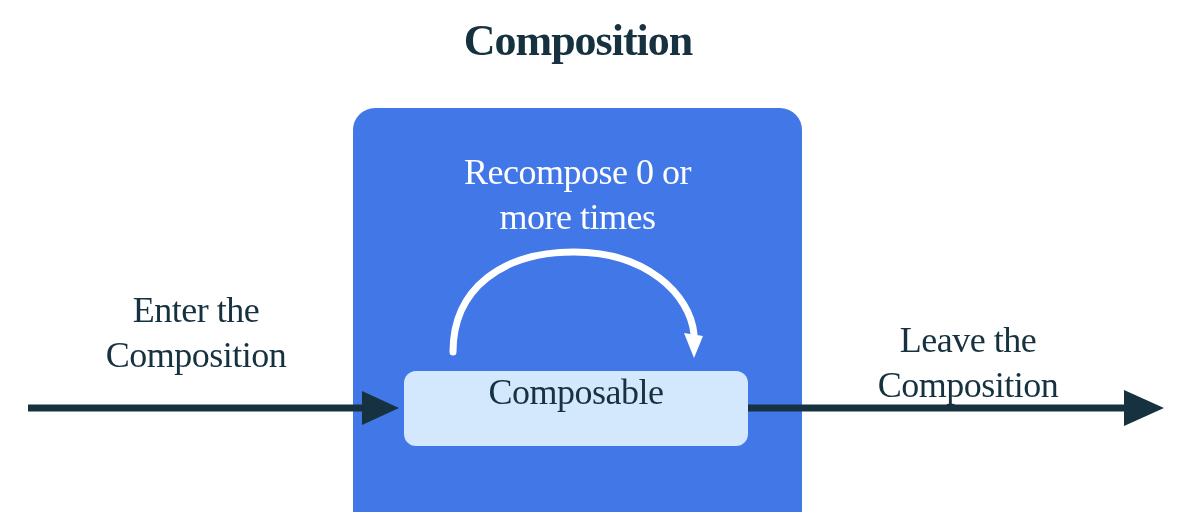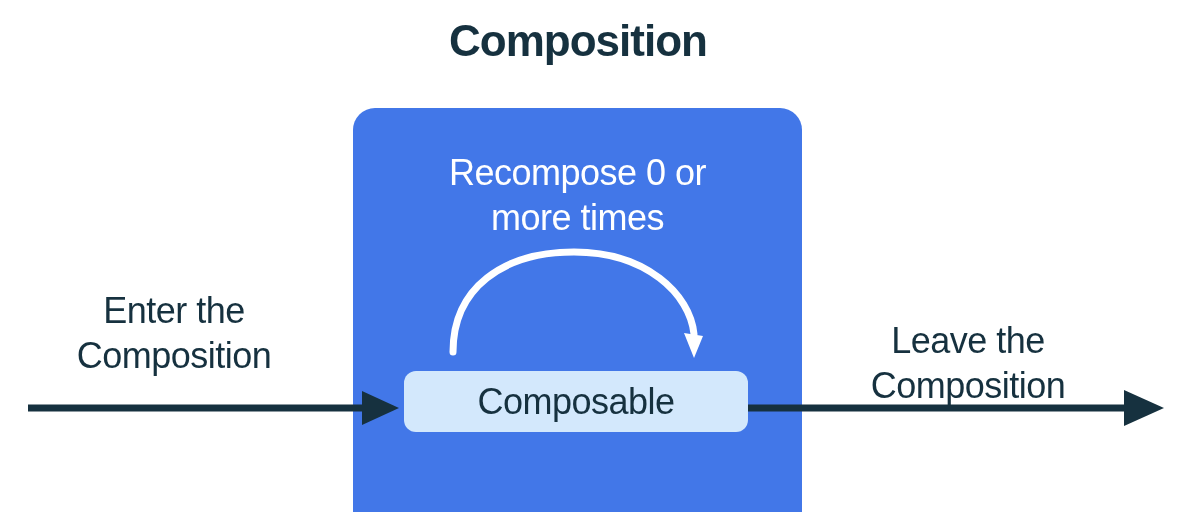--- a/index.html
+++ b/index.html
@@ -9,21 +9,21 @@
     --white:#ffffff;
     --bg:#ffffff;
   }
   *{margin:0;padding:0;box-sizing:border-box;}
   html,body{background:var(--bg);}
   .canvas{
     position:relative;
     width:1191px;height:512px;
     background:var(--bg);
     overflow:hidden;
-    font-family:Liberation Sans, sans-serif;
+    font-family:Liberation Serif, serif;
   }
   .title{
     position:absolute;
     left:578px; top:15px;
     transform:translateX(-50%);
     font-size:44px; line-height:52px;
     font-weight:bold;
     letter-spacing:-1px;
     color:var(--navy);
     white-space:nowrap;
@@ -51,39 +51,39 @@
     width:1191px; height:512px;
     pointer-events:none;
   }
   .arrows .flow-line{stroke:var(--navy);stroke-width:7;}
   .arrows .flow-head{fill:var(--navy);}
   .arrows .arc{stroke:var(--white);stroke-width:7;fill:none;stroke-linecap:round;}
   .arrows .arc-head{fill:var(--white);}
   .composable-box{
     position:absolute;
     left:404px; top:371px;
-    width:344px; height:61px;
+    width:344px; height:75px;
     background:var(--lightblue);
     border-radius:12px;
-    display:flex; align-items:center; justify-content:center;
+    display:flex; align-items:flex-start; justify-content:center;
     color:var(--navy);
     font-size:36px;
     letter-spacing:-0.5px;
   }
   .side-label{
     position:absolute;
     top:288px;
     width:300px;
     text-align:center;
     color:var(--navy);
     font-size:36px; line-height:45px;
     letter-spacing:-0.5px;
     white-space:pre-line;
   }
-  .side-label.enter{left:24px;}
+  .side-label.enter{left:46px;}
   .side-label.leave{left:818px;margin-top:30px;}
 </style>
 </head>
 <body>
 
 <div class="canvas">
 
   <div class="title">Composition</div>
 
   <div class="scope-box">

